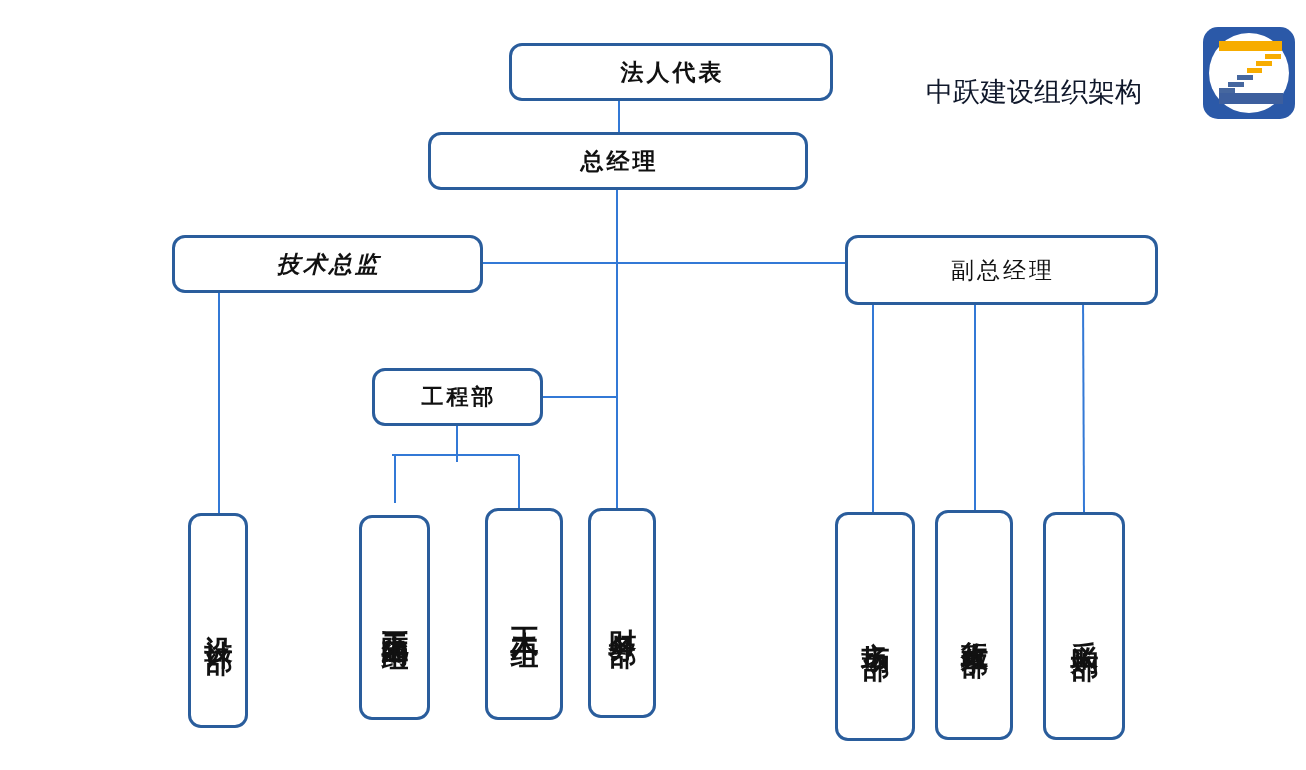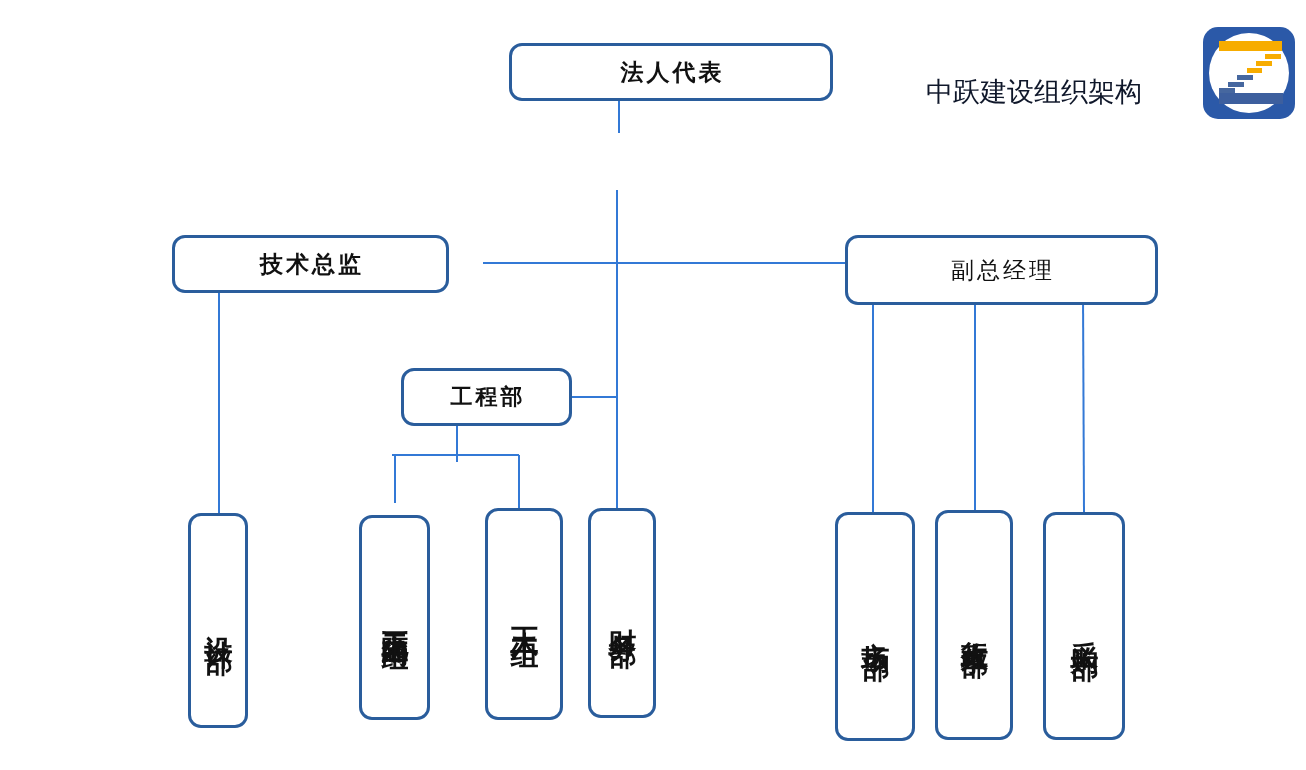--- a/index.html
+++ b/index.html
@@ -94,30 +94,33 @@
       <line x1="873" y1="293" x2="873" y2="513"></line>
       <line x1="975" y1="293" x2="975" y2="511"></line>
       <line x1="1083" y1="293" x2="1084" y2="513"></line>
     </g>
   </svg>
 
   <div class="node" style="left:469px; top:43px; width:324px; height:58px;margin-left:40px;">
     <span class="hlabel">法人代表</span>
   </div>
 
+  <div class="node" style="left:428px; top:132px; width:380px; height:58px;">
+    <span class="hlabel">总经理</span>
+  </div>
 
-  <div class="node" style="left:172px; top:235px; width:277px; height:58px;">
+  <div class="node" style="left:172px; top:235px; width:311px; height:58px;font-style:italic;">
     <span class="hlabel">技术总监</span>
   </div>
 
   <div class="node" style="left:845px; top:235px; width:313px; height:70px;">
     <span class="hlabel regular">副总经理</span>
   </div>
 
-  <div class="node" style="left:372px; top:368px; width:171px; height:58px;margin-left:29px;">
+  <div class="node" style="left:372px; top:368px; width:171px; height:58px;">
     <span class="hlabel" style="font-size:22px;">工程部</span>
   </div>
 
   <div class="node" style="left:188px; top:513px; width:60px; height:215px;">
     <span class="vlabel">设计部</span>
   </div>
 
   <div class="node" style="left:359px; top:515px; width:71px; height:205px;">
     <span class="vlabel tight">无尘隔间一组</span>
   </div>

